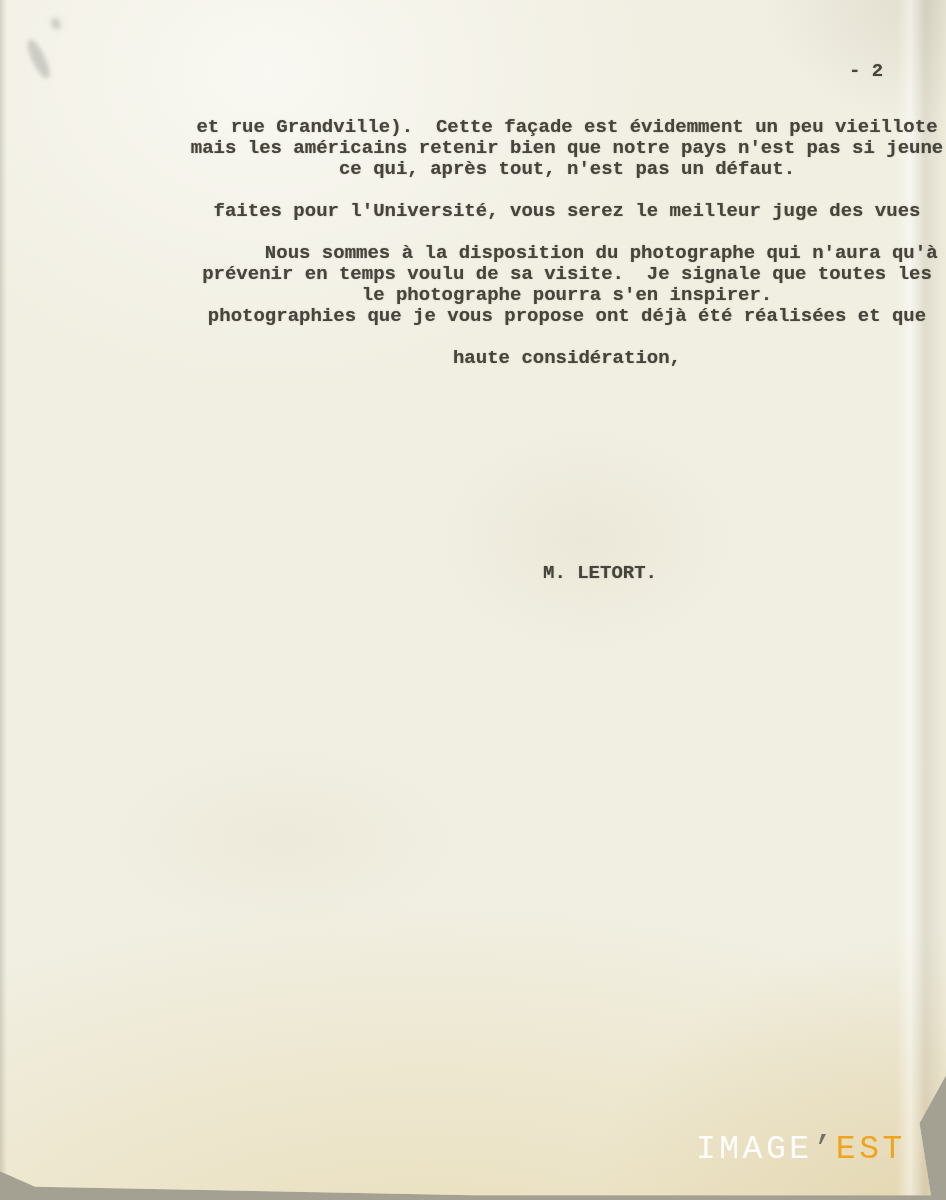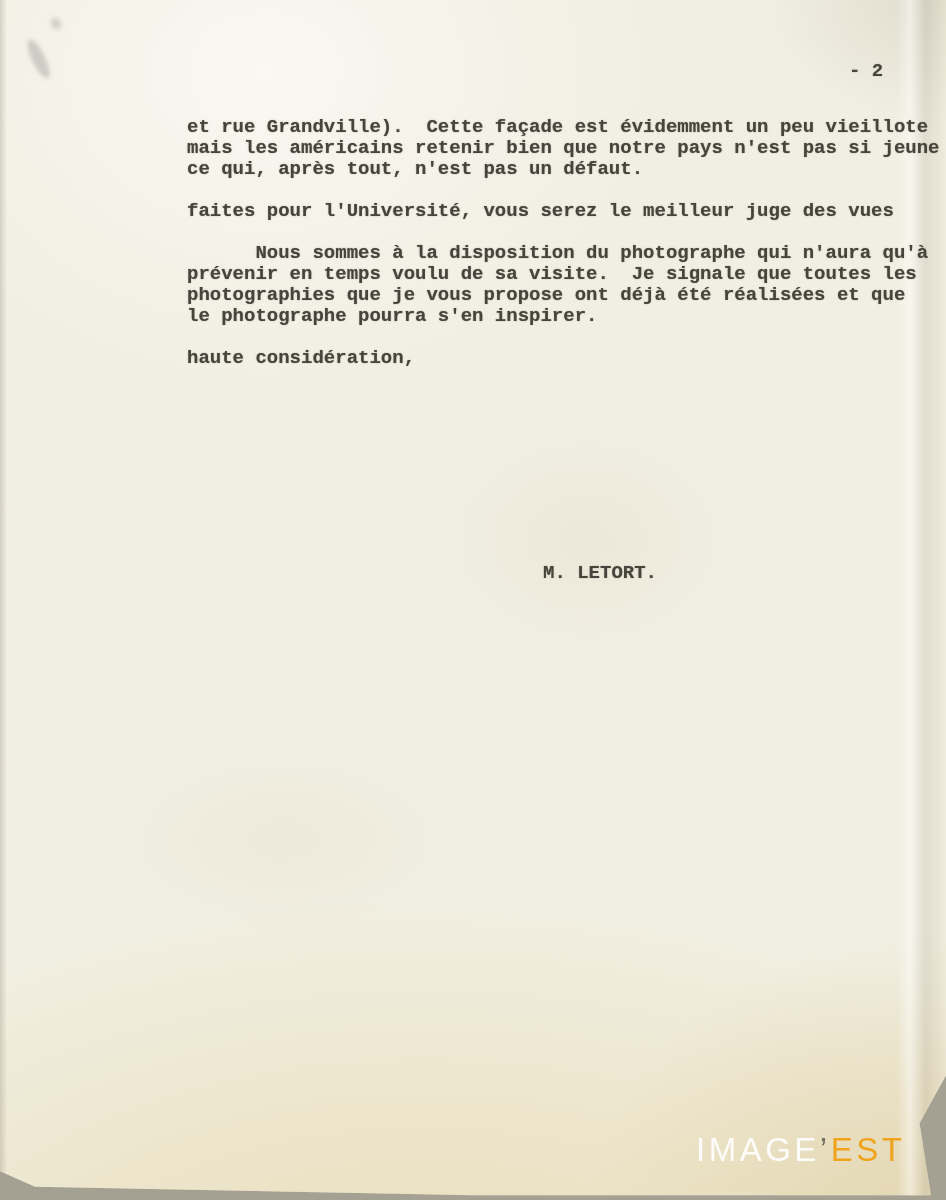--- a/index.html
+++ b/index.html
@@ -77,31 +77,31 @@
     position: absolute;
     left: 849px; top: 61px;
     white-space: pre;
   }
   .letter-body {
     position: absolute;
     left: 187px; top: 117px;
     width: 760px;
   }
   .para { margin: 0 0 21px 0; }
-  .line { display: block; white-space: pre; }
+  .line { display: block; white-space: pre; text-align: center; }
   .signature {
     position: absolute;
     left: 543px; top: 563px;
     white-space: pre;
   }
   
   .watermark {
     position: absolute;
     left: 696px; top: 1131px;
-    font-family: Liberation Sans, sans-serif;
+    font-family: Liberation Mono, monospace;
     font-size: 33px;
     font-weight: 300;
     letter-spacing: 3.5px;
     white-space: nowrap;
   }
   .wm-image     { color: #ffffff; opacity: 0.93; }
   .wm-apostrophe{ color: #5f5e58; opacity: 0.85; }
   .wm-est       { color: #f0a41e; }
 </style>
 </head>
@@ -119,22 +119,22 @@
         <span class="line">et rue Grandville).  Cette façade est évidemment un peu vieillote</span>
         <span class="line">mais les américains retenir bien que notre pays n'est pas si jeune</span>
         <span class="line">ce qui, après tout, n'est pas un défaut.</span>
       </p>
       <p class="para">
         <span class="line">faites pour l'Université, vous serez le meilleur juge des vues</span>
       </p>
       <p class="para">
         <span class="line">      Nous sommes à la disposition du photographe qui n'aura qu'à</span>
         <span class="line">prévenir en temps voulu de sa visite.  Je signale que toutes les</span>
+        <span class="line">le photographe pourra s'en inspirer.</span>
         <span class="line">photographies que je vous propose ont déjà été réalisées et que</span>
-        <span class="line">le photographe pourra s'en inspirer.</span>
       </p>
       <p class="para">
         <span class="line">haute considération,</span>
       </p>
     </div>
 
     <div class="tw signature">M. LETORT.</div>
   </div>
 
   <div class="watermark">

